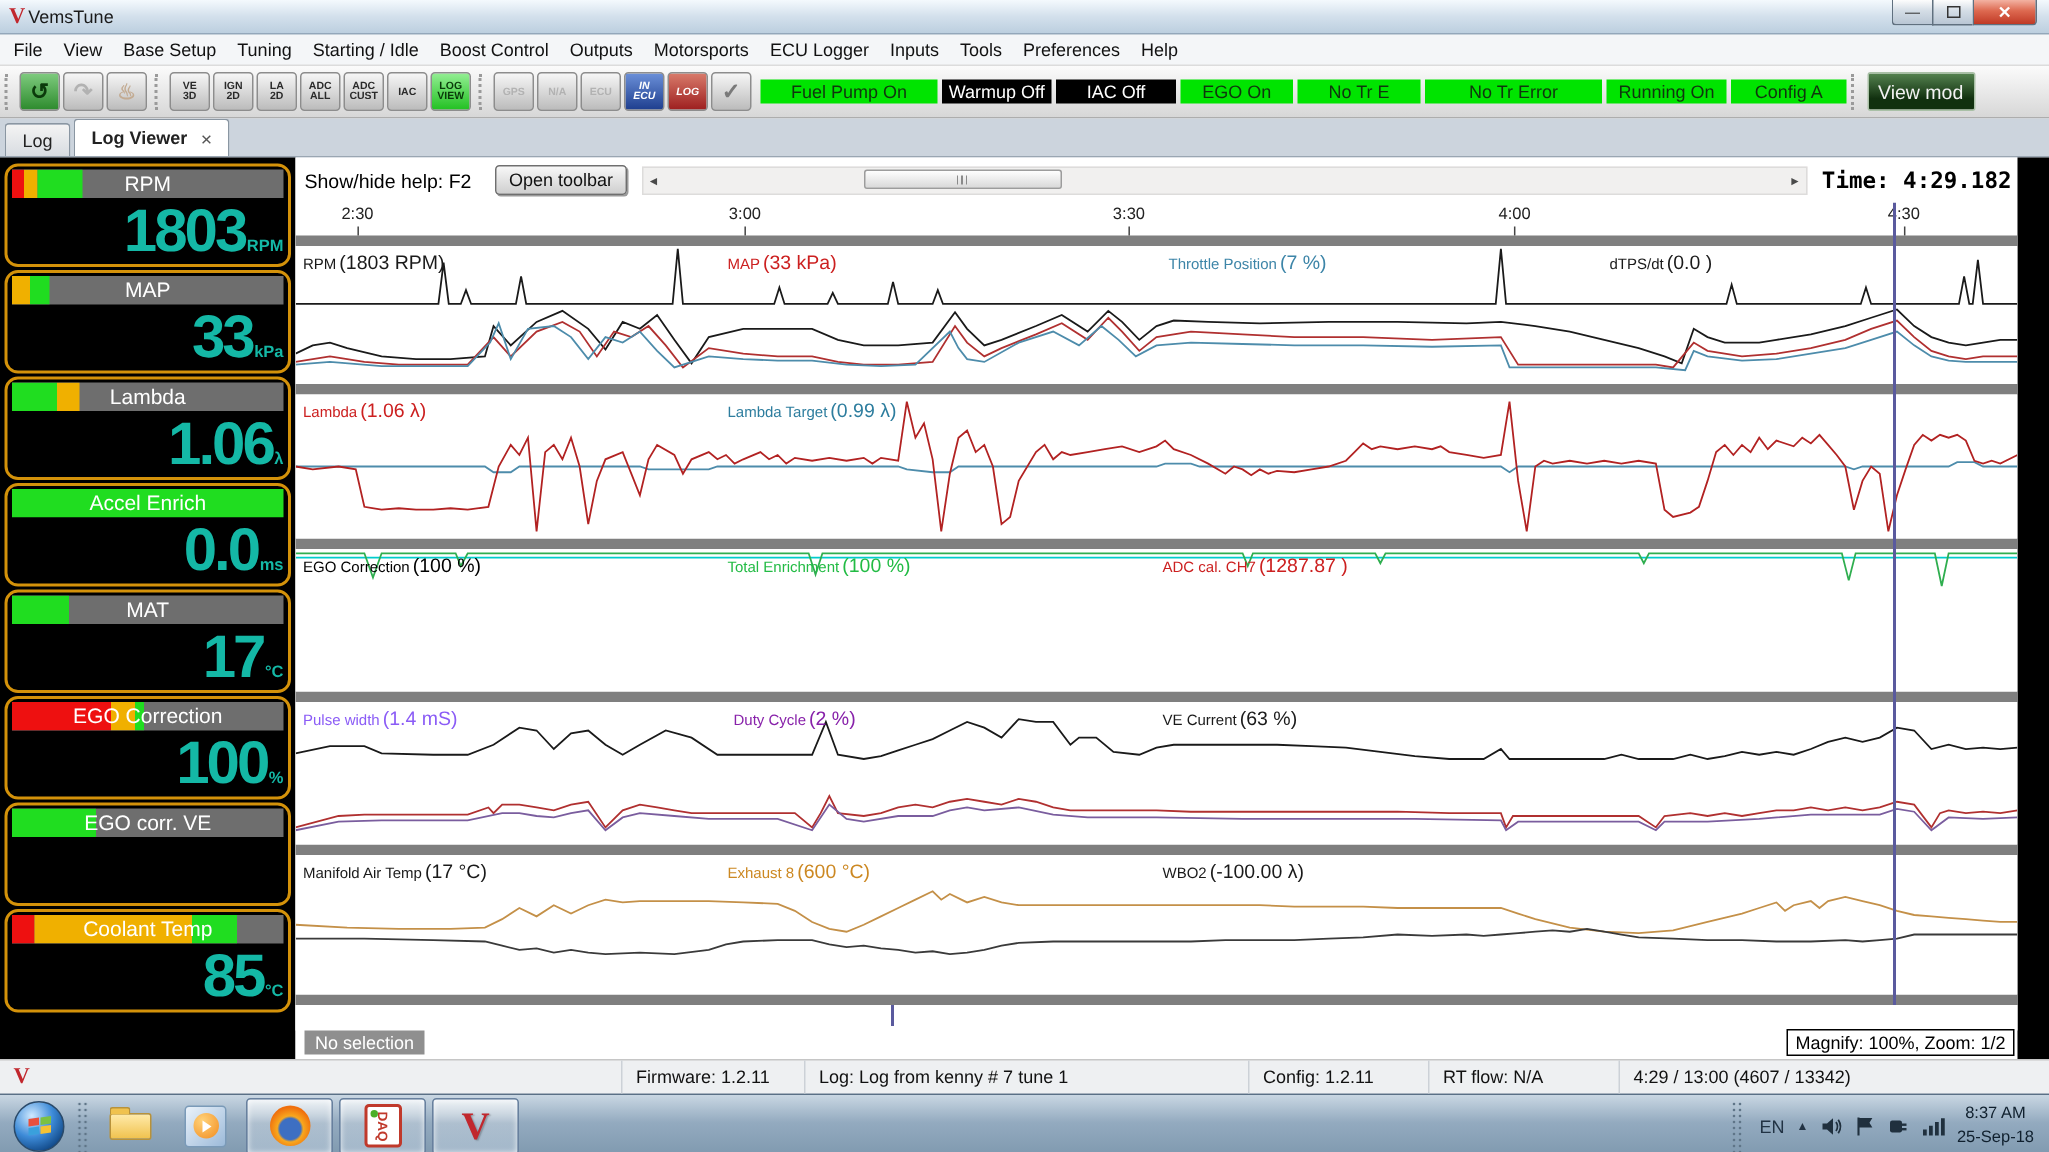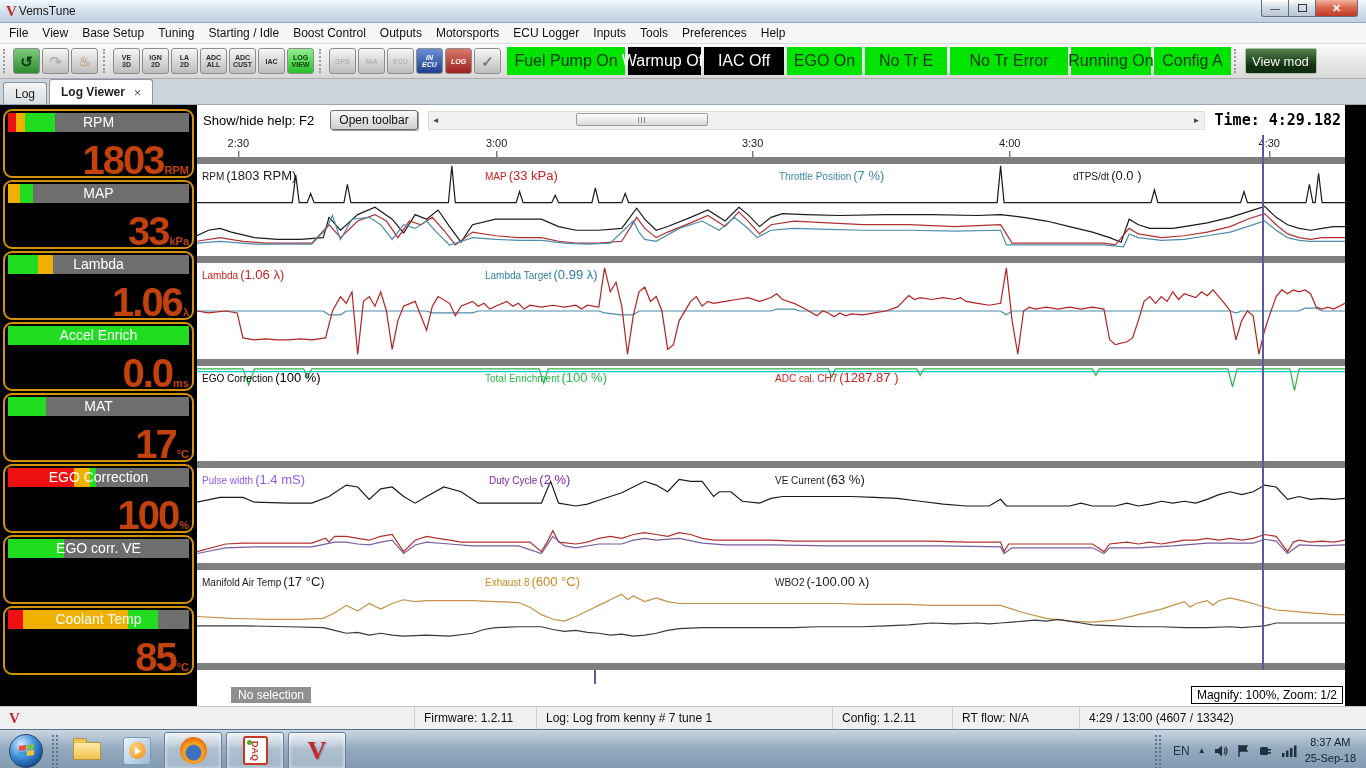--- a/index.html
+++ b/index.html
@@ -39,21 +39,21 @@
   .s-dis .tb-line{color:#b2b2b2;}
   .s-flame .tb-line{color:#c3ab92;font-size:14px;}
   .s-greenbg{background:linear-gradient(#93ee93,#23c123);}
   .s-greenbg .tb-line{color:#0a3a0a;}
   .s-blue{background:linear-gradient(#6a8fd8,#1f3f8f);}
   .s-blue .tb-line{color:#fff;font-style:italic;}
   .s-red{background:linear-gradient(#d87a6a,#9e2020);}
   .s-red .tb-line{color:#fff;font-style:italic;}
   .s-check .tb-line{color:#7a7a7a;font-size:15px;}
   .inds{display:flex;align-items:center;gap:3px;margin-left:4px;flex:none;}
-  .ind{height:28px;display:flex;align-items:center;justify-content:center;font-size:16px;
+  .ind{height:16px;display:flex;align-items:center;justify-content:center;font-size:12px;
     white-space:nowrap;flex:none;}
   .ind.on{background:#00e400;color:#10350e;}
   .ind.off{background:#000;color:#fff;}
   .view-mod{margin-left:3px;height:26px;width:72px;background:linear-gradient(#54824f,#11300f 70%);
     color:#f2f2f2;font-size:13px;display:flex;align-items:center;padding-left:6px;flex:none;
     border:1px solid #a9c0a6;border-radius:2px;overflow:hidden;white-space:nowrap;box-sizing:border-box;}
   
   .tabbar{height:26px;background:#ccd4dd;display:flex;align-items:flex-end;padding-left:3px;
     border-bottom:1px solid #9aa6b2;box-sizing:border-box;}
   .tab{height:21px;display:flex;align-items:center;padding:0 11px;border:1px solid #8a96a2;
@@ -63,21 +63,21 @@
   .tab-close{margin-left:9px;color:#555;font-size:13px;font-weight:normal;}
   
   .main{display:flex;height:601px;}
   .sidebar{width:197px;background:#000;padding:4px 3px 0 3px;box-sizing:border-box;flex:none;}
   .gauge{border:2px solid #d4920a;border-radius:9px;margin-bottom:2px;height:69px;box-sizing:border-box;
     padding:2px 3px;background:#000;overflow:hidden;}
   .gauge-title{position:relative;height:19px;background:#6e6e6e;display:flex;overflow:hidden;}
   .seg{height:100%;flex:none;}
   .gauge-name{position:absolute;left:0;right:0;top:0;text-align:center;color:#fff;font-size:14px;
     line-height:19px;white-space:nowrap;}
-  .gauge-value{text-align:right;color:#c2410c;font-size:40px;font-weight:bold;line-height:56px;
+  .gauge-value{text-align:right;color:#14b8a6;font-size:40px;font-weight:bold;line-height:44px;
     letter-spacing:-2px;white-space:nowrap;}
   .gauge-unit{font-size:11px;font-weight:bold;letter-spacing:0;margin-left:1px;}
   
   .chartcol{width:1148px;display:flex;flex-direction:column;background:#fff;flex:none;}
   .helprow{height:30px;display:flex;align-items:center;padding-left:6px;font-size:13px;color:#000;flex:none;}
   .open-toolbar-btn{margin-left:16px;height:20px;padding:0 8px;font-size:12px;color:#111;
     background:linear-gradient(#f8f8f8,#cfcfcf);border:1px solid #6f6f6f;border-radius:3px;
     box-shadow:1px 1px 0 #9a9a9a;font-family:"Liberation Sans",sans-serif;}
   .scrollbar{flex:1;height:17px;margin:0 8px 0 10px;background:#f1f0ef;border:1px solid #dddcdb;
     position:relative;display:flex;align-items:center;justify-content:space-between;}
@@ -95,21 +95,21 @@
   .hdivider{height:7px;background:#7f7f7f;}
   .pane{position:relative;background:#fff;overflow:hidden;}
   .pane svg{position:absolute;inset:0;width:100%;height:100%;display:block;}
   .pane-labels{position:absolute;top:2px;left:0;right:0;height:16px;pointer-events:none;}
   .pane-label{position:absolute;top:0;white-space:nowrap;}
   .pl-name{font-size:10px;}
   .pl-value{font-size:13px;margin-left:2px;}
   .cursor{position:absolute;top:0;bottom:0;width:2px;background:#5a5a9e;}
   .bottomstrip{height:17px;position:relative;background:#fff;flex:none;}
   .bstick{position:absolute;top:0;width:2px;height:14px;background:#5a5a9e;}
-  .badgerow{height:19px;position:relative;flex:none;margin-left:28px;}
+  .badgerow{height:19px;position:relative;flex:none;}
   .no-selection{position:absolute;left:6px;top:0;background:#8f8f8f;color:#fff;font-size:12px;
     padding:1px 7px;}
   .magnify{position:absolute;right:2px;top:-1px;border:1px solid #000;background:#fff;font-size:12px;
     padding:1px 5px;white-space:nowrap;color:#000;}
   .rightstrip{width:21px;background:#000;flex:none;}
   
   .statusbar{height:23px;background:#eef0f2;border-top:1px solid #c6c6c6;display:flex;
     align-items:stretch;font-size:12px;color:#111;box-sizing:border-box;}
   .sb-sec{display:flex;align-items:center;padding:0 9px;border-right:1px solid #ccd1d7;
     box-sizing:border-box;white-space:nowrap;overflow:hidden;flex:none;}

